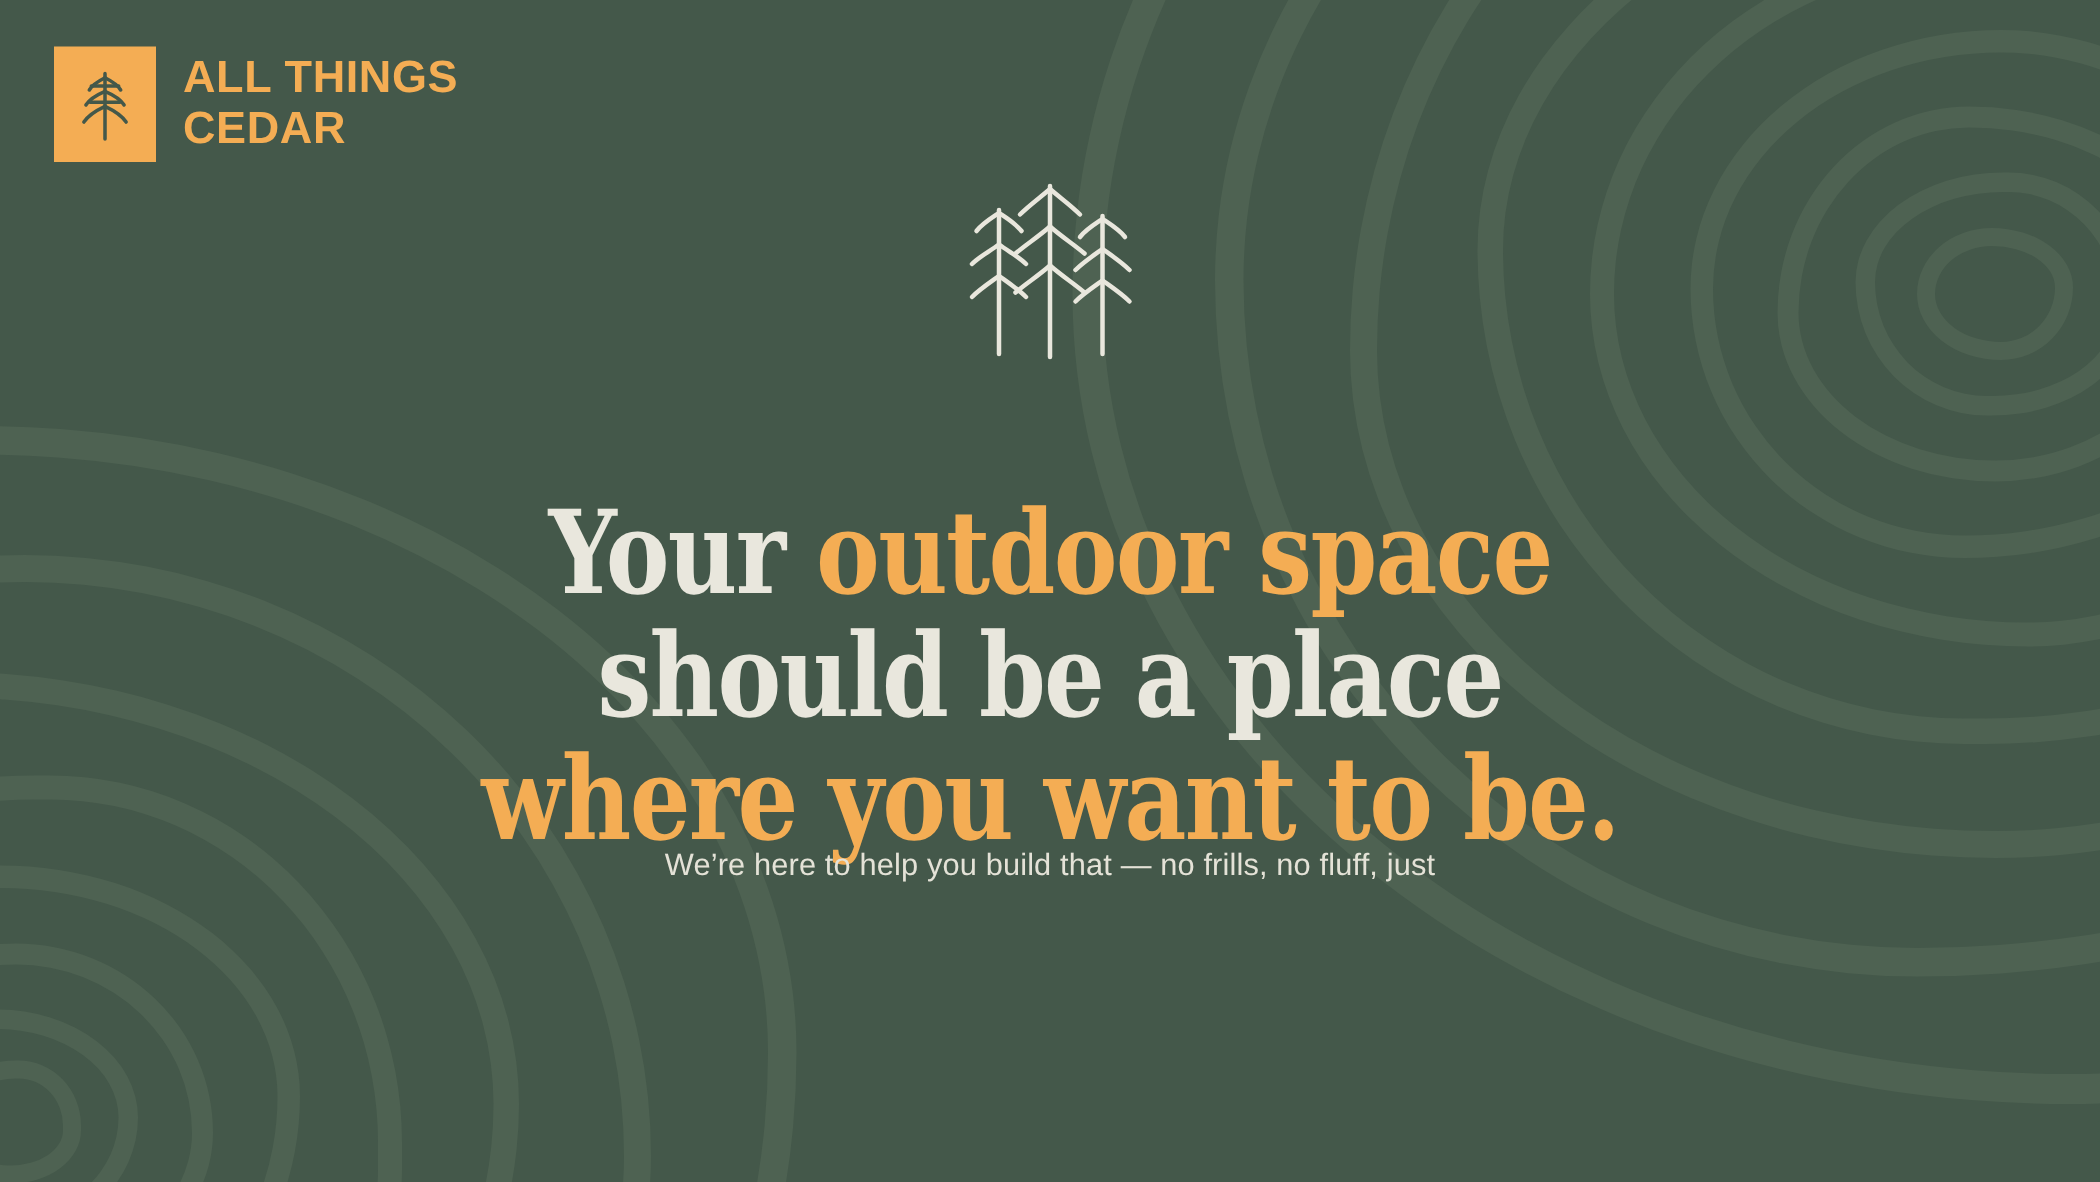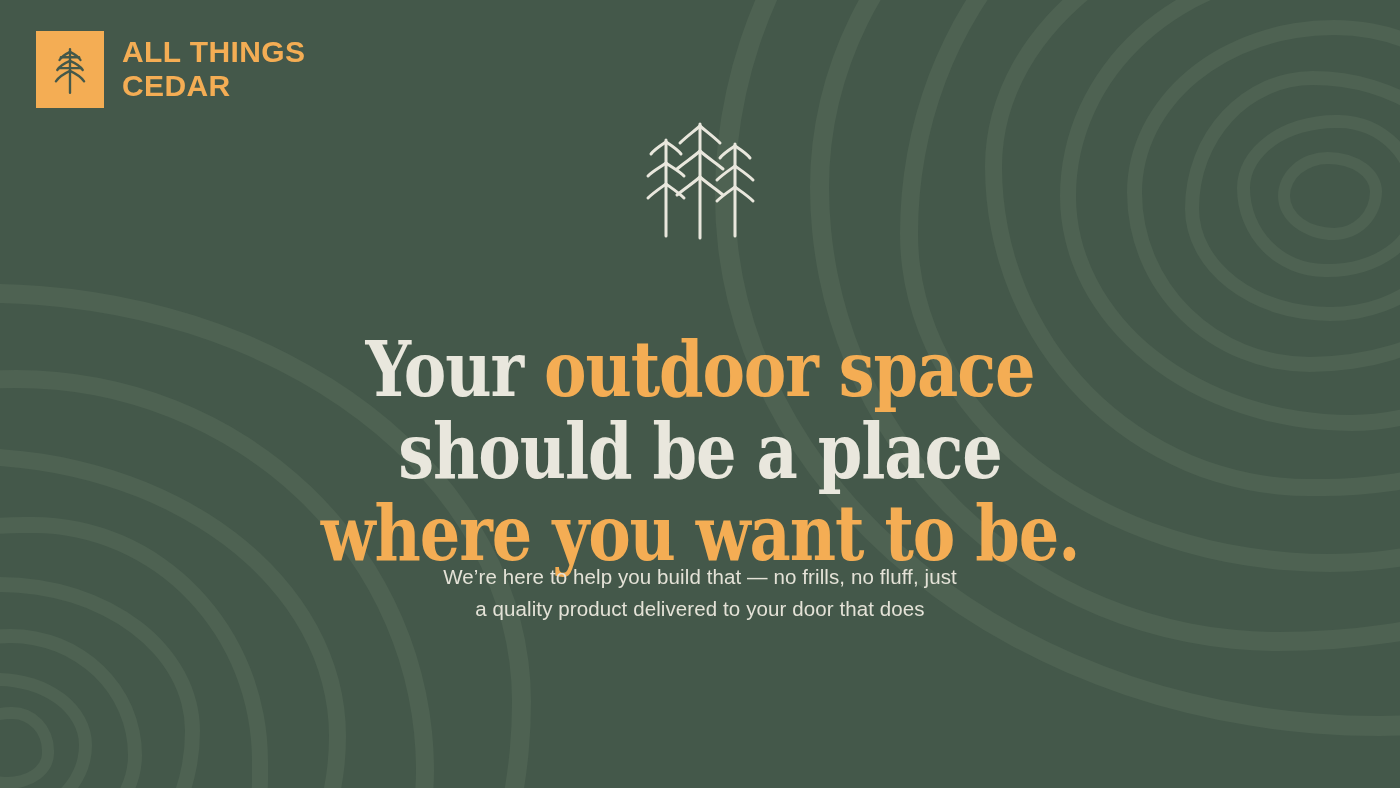--- a/index.html
+++ b/index.html
@@ -206,16 +206,15 @@
   </div>
 
   <h1 class="headline">
     <span class="line"><span class="hl-cream">Your </span><span class="hl-orange">outdoor space</span></span>
     <span class="line hl-cream">should be a place</span>
     <span class="line hl-orange">where you want to be.</span>
   </h1>
 
   <p class="body-copy">
     <span class="pline">We’re here to help you build that — no frills, no fluff, just</span>
-    <span class="pline">a quality product delivered to your door that does</span>
   </p>
 
 </div>
 
 </body></html>

